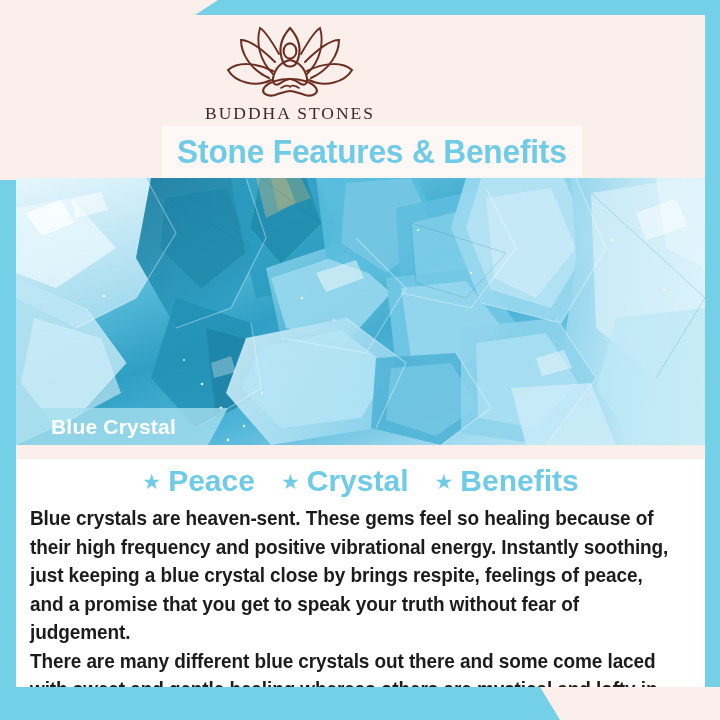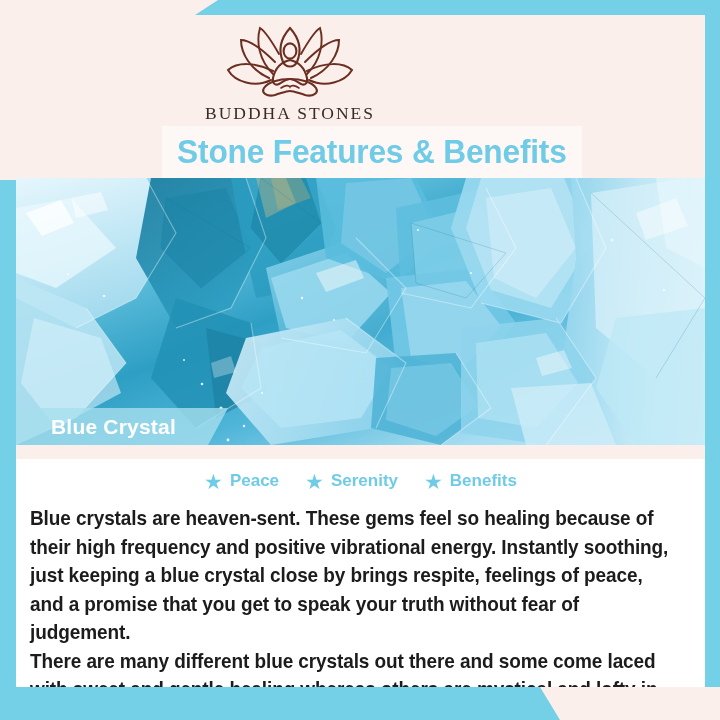--- a/index.html
+++ b/index.html
@@ -149,21 +149,21 @@
     gap: 7px;
     margin: 0 13px;
   }
   .benefit .star {
     font-size: 21px;
     color: #6fcbe6;
     line-height: 1;
   }
   .benefit .label {
     font-family: "Liberation Sans Narrow", "Liberation Sans", sans-serif;
-    font-size: 17px;
+    font-size: 30px;
     font-weight: bold;
     color: #6fcbe6;
     letter-spacing: 0px;
     white-space: nowrap;
   }
 
   .paragraphs {
     padding: 6px 14px 0 14px;
   }
   .paragraphs p {
@@ -347,21 +347,21 @@
 
   <div class="content">
 
     <div class="benefits">
       <span class="benefit">
         <span class="star">★</span>
         <span class="label">Peace</span>
       </span>
       <span class="benefit">
         <span class="star">★</span>
-        <span class="label">Serenity</span>
+        <span class="label">Crystal</span>
       </span>
       <span class="benefit">
         <span class="star">★</span>
         <span class="label">Benefits</span>
       </span>
     </div>
 
     <div class="paragraphs">
       <p>Blue crystals are heaven-sent. These gems feel so healing because of their high frequency and positive vibrational energy. Instantly soothing, just keeping a blue crystal close by brings respite, feelings of peace, and a promise that you get to speak your truth without fear of judgement.</p>
       <p>There are many different blue crystals out there and some come laced with sweet and gentle healing whereas others are mystical and lofty in their lyrical vibrations.</p>

